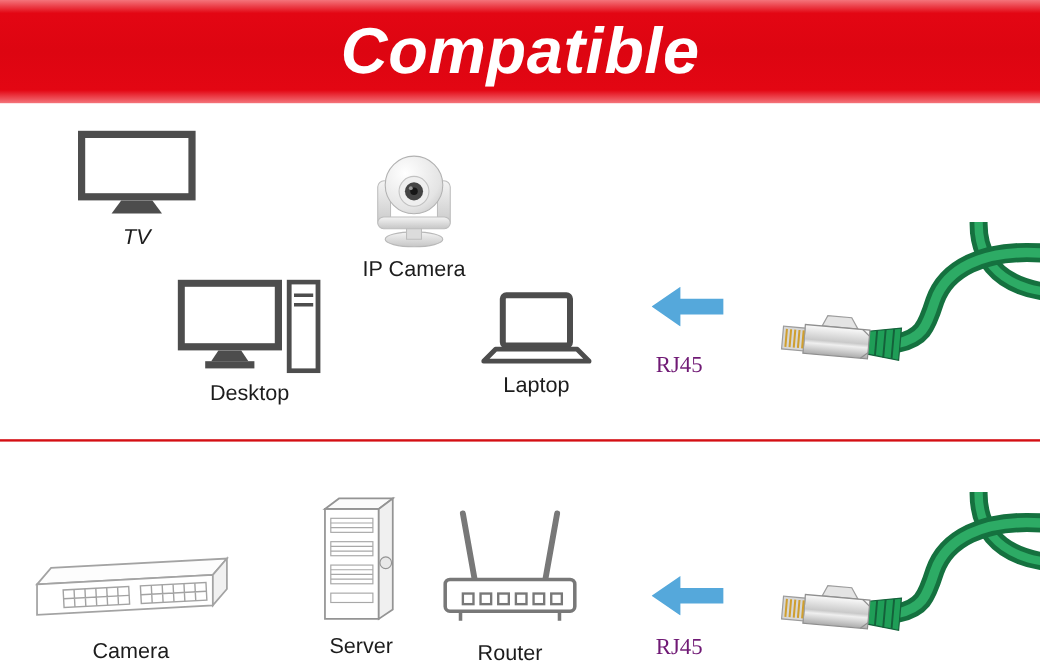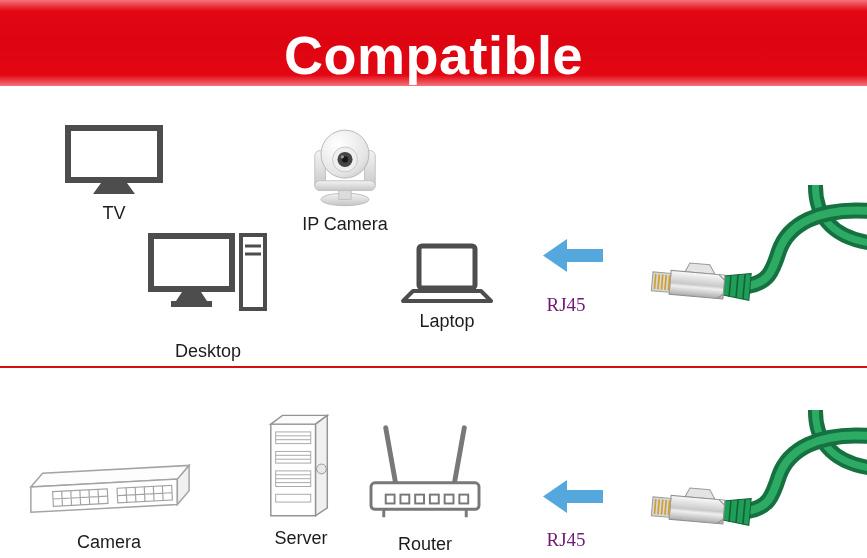--- a/index.html
+++ b/index.html
@@ -9,21 +9,21 @@
     height: 558px;
     background: #ffffff;
     overflow: hidden;
     font-family: "Liberation Sans", sans-serif;
   }
   .banner {
     position: absolute;
     left: 0; top: 0;
     width: 100%; height: 86px;
     background: linear-gradient(180deg, #f4747b 0px, #e30613 11px, #dd0511 43px, #e30613 75px, #f4747b 86px);
-    display: flex; align-items: flex-end; justify-content: center;
+    display: flex; align-items: center; justify-content: center; font-style: italic;
   }
   .banner-title {
     margin: 0;
     color: #ffffff;
     font-size: 54px;
     font-weight: bold;
     letter-spacing: 0.5px;
     font-family: "Liberation Sans", sans-serif;
   }
   .device {
@@ -59,21 +59,21 @@
 <body>
 
 <div class="stage">
 
   <header class="banner">
     <h1 class="banner-title">Compatible</h1>
   </header>
 
   <div>
 
-    <div class="device" style="left:64px; top:124px; width:100px;">
+    <div class="device" style="left:64px; top:108px; width:100px;font-style:italic;">
       <svg width="100" height="73" viewBox="0 0 100 73">
         <rect x="4" y="4" width="92" height="52" fill="#ffffff" stroke="#4d4d4d" stroke-width="6"></rect>
         <polygon points="37,59 63,59 71,70 29,70" fill="#4d4d4d"></polygon>
       </svg>
       <span class="device-label">TV</span>
     </div>
 
     <div class="device" style="left:285px; top:118px; width:120px;justify-content:space-between;">
       <svg width="80" height="90" viewBox="0 0 90 100">
         <defs>
@@ -94,21 +94,21 @@
         <rect x="11" y="70" width="68" height="11" rx="5.5" fill="url(#camBase)" stroke="#bdbdbd" stroke-width="1"></rect>
         <circle cx="45" cy="40" r="27" fill="url(#camHead)" stroke="#b2b2b2" stroke-width="1"></circle>
         <circle cx="45" cy="46" r="14" fill="#efefef" stroke="#c2c2c2" stroke-width="1"></circle>
         <circle cx="45" cy="46" r="8.5" fill="#454545"></circle>
         <circle cx="45" cy="46" r="3.5" fill="#161616"></circle>
         <circle cx="42" cy="43" r="1.8" fill="#9a9a9a"></circle>
       </svg>
       <span class="device-label">IP Camera</span>
     </div>
 
-    <div class="device" style="left:148px; top:233px; width:120px;gap:24px;">
+    <div class="device" style="left:148px; top:233px; width:120px;">
       <svg width="120" height="78" viewBox="0 0 120 78">
         <rect x="3" y="3" width="81" height="53" fill="#ffffff" stroke="#4d4d4d" stroke-width="6"></rect>
         <polygon points="34,59 53,59 59,68 28,68" fill="#4d4d4d"></polygon>
         <rect x="23" y="68" width="41" height="6" fill="#4d4d4d"></rect>
         <rect x="93" y="2" width="24" height="74" fill="#ffffff" stroke="#4d4d4d" stroke-width="4"></rect>
         <line x1="97" y1="13" x2="113" y2="13" stroke="#4d4d4d" stroke-width="3"></line>
         <line x1="97" y1="21" x2="113" y2="21" stroke="#4d4d4d" stroke-width="3"></line>
       </svg>
       <span class="device-label">Desktop</span>
     </div>

